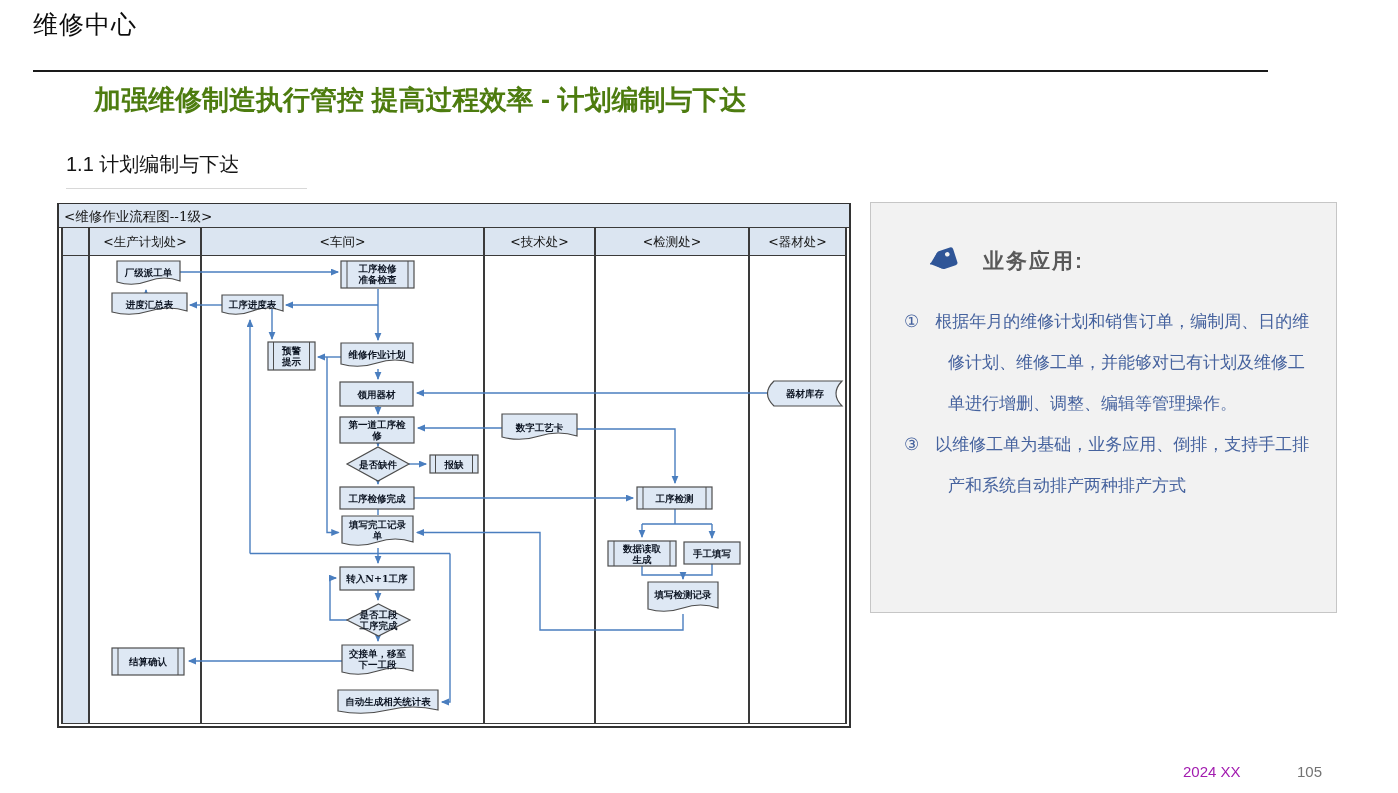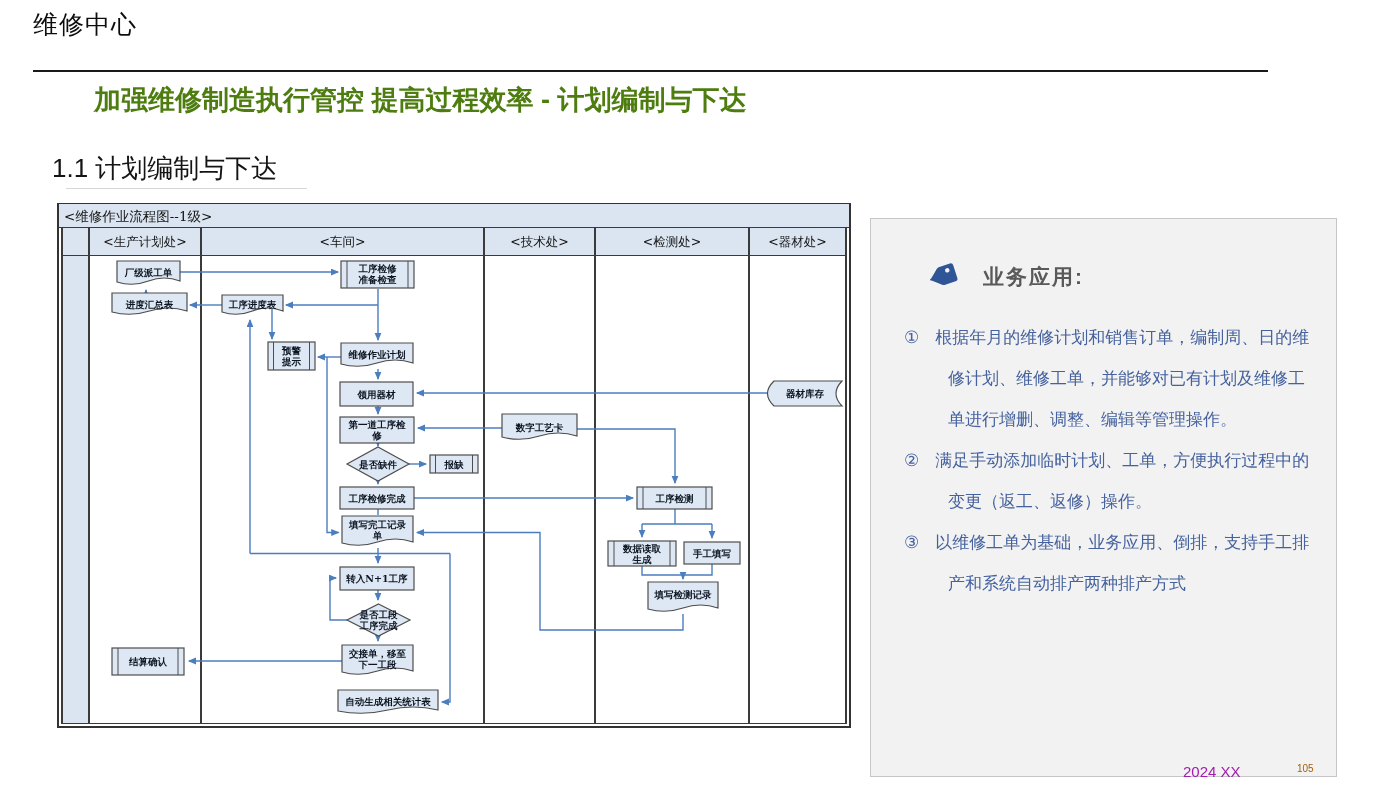--- a/index.html
+++ b/index.html
@@ -1,41 +1,41 @@
 <!DOCTYPE html>
 <html><head>
 <meta charset="utf-8">
 <style>
   html,body{margin:0;padding:0;background:#fff;}
   body{width:1398px;height:793px;position:relative;font-family:"Liberation Sans",sans-serif;overflow:hidden;}
   .abs{position:absolute;}
   #app-title{left:33px;top:8px;font-size:25px;font-weight:normal;color:#0d0d0d;letter-spacing:1px;}
   #title-rule{left:33px;top:70px;width:1235px;height:0;border-top:2px solid #1a1a1a;}
   #slide-title{left:94px;top:82px;font-size:27px;font-weight:bold;color:#4d7c0f;}
-  #section-title{left:52px;top:151px;font-size:26px;color:#141414;}
+  #section-title{left:66px;top:151px;font-size:20px;color:#141414;}
   #section-underline{left:66px;top:188px;width:241px;height:0;border-top:1px solid #d8d8d8;}
   #flow-svg{left:56px;top:202px;}
   svg text{user-select:none;}
   .charttitle{font-family:"DejaVu Serif",serif;font-size:13.5px;fill:#141414;}
   .lanehead{font-family:"DejaVu Serif",serif;font-size:12.5px;fill:#141414;text-anchor:middle;}
   .nodetext{font-family:"DejaVu Serif",serif;font-size:9.5px;font-weight:bold;fill:#0c1422;text-anchor:middle;}
   .shape{fill:#dee8f4;stroke:#4d4d4d;stroke-width:1.2;}
   .inner{stroke:#4d4d4d;stroke-width:1;fill:none;}
   .edge{stroke:#4a7ebf;stroke-width:1.4;fill:none;}
   .lane{stroke:#3a3a3a;stroke-width:1.2;fill:#fff;shape-rendering:crispEdges;}
   .lanefill{stroke:#3a3a3a;stroke-width:1.2;fill:#dbe5f1;shape-rendering:crispEdges;}
   .frame{stroke:#333;stroke-width:1.6;fill:none;shape-rendering:crispEdges;}
-  #panel{left:870px;top:202px;width:467px;height:559px;background:#f2f2f2;border:1px solid #c6c6c6;box-sizing:border-box;margin-top:16px;}
+  #panel{left:870px;top:202px;width:467px;height:411px;background:#f2f2f2;border:1px solid #c6c6c6;box-sizing:border-box;}
   .panel-head{display:flex;align-items:center;gap:24px;margin:42px 0 0 56px;}
   .panel-head .t{font-size:21px;font-weight:bold;color:#595959;letter-spacing:2px;}
   .items{margin:24px 26px 0 33px;color:#45629e;font-size:17px;line-height:41px;}
   .item{padding-left:44px;text-indent:-44px;}
   .inum{margin-right:16px;}
   #footer-date{left:1183px;top:763px;font-size:15px;color:#a21caf;}
-  #footer-page{left:1297px;top:763px;font-size:10px;color:#a16207;text-align:right;}
+  #footer-page{left:1297px;top:763px;font-size:15px;color:#737373;text-align:right;}
 </style>
 </head>
 <body>
 
 <div class="abs" id="app-title">维修中心</div>
 <div class="abs" id="title-rule"></div>
 <div class="abs" id="slide-title">加强维修制造执行管控 提高过程效率 - 计划编制与下达</div>
 <div class="abs" id="section-title">1.1 计划编制与下达</div>
 <div class="abs" id="section-underline"></div>
 
@@ -220,19 +220,18 @@
       <g transform="rotate(-18 12 12)">
         <path d="M2.6,12 L9.8,4.6 Q10.4,4 11.2,4 L20,4 Q22,4 22,6 L22,16 Q22,18 20,18 L11.2,18 Q10.4,18 9.8,17.4 L2.6,10.4 Q1.8,11.2 2.6,12 Z" fill="#2f5597"></path>
         <path d="M2.2,11.2 L9.8,4.6 L9.8,17.4 L2.2,11.2 Z" fill="#2f5597"></path>
         <circle cx="16.6" cy="8.2" r="1.7" fill="#f2f2f2"></circle>
       </g>
     </svg>
     <span class="t">业务应用:</span>
   </div>
   <div class="items">
     <div class="item"><span class="inum">①</span><span>根据年月的维修计划和销售订单，编制周、日的维修计划、维修工单，并能够对已有计划及维修工单进行增删、调整、编辑等管理操作。</span></div>
-    <div class="item"><span class="inum">②</span><span>满足手动添加临时计划、工单，方便执行过程中的变更（返工、返修）操作。</span></div>
     <div class="item"><span class="inum">③</span><span>以维修工单为基础，业务应用、倒排，支持手工排产和系统自动排产两种排产方式</span></div>
   </div>
 </div>
 
 <div class="abs" id="footer-date">2024 XX</div>
 <div class="abs" id="footer-page">105</div>
 
 </body></html>

